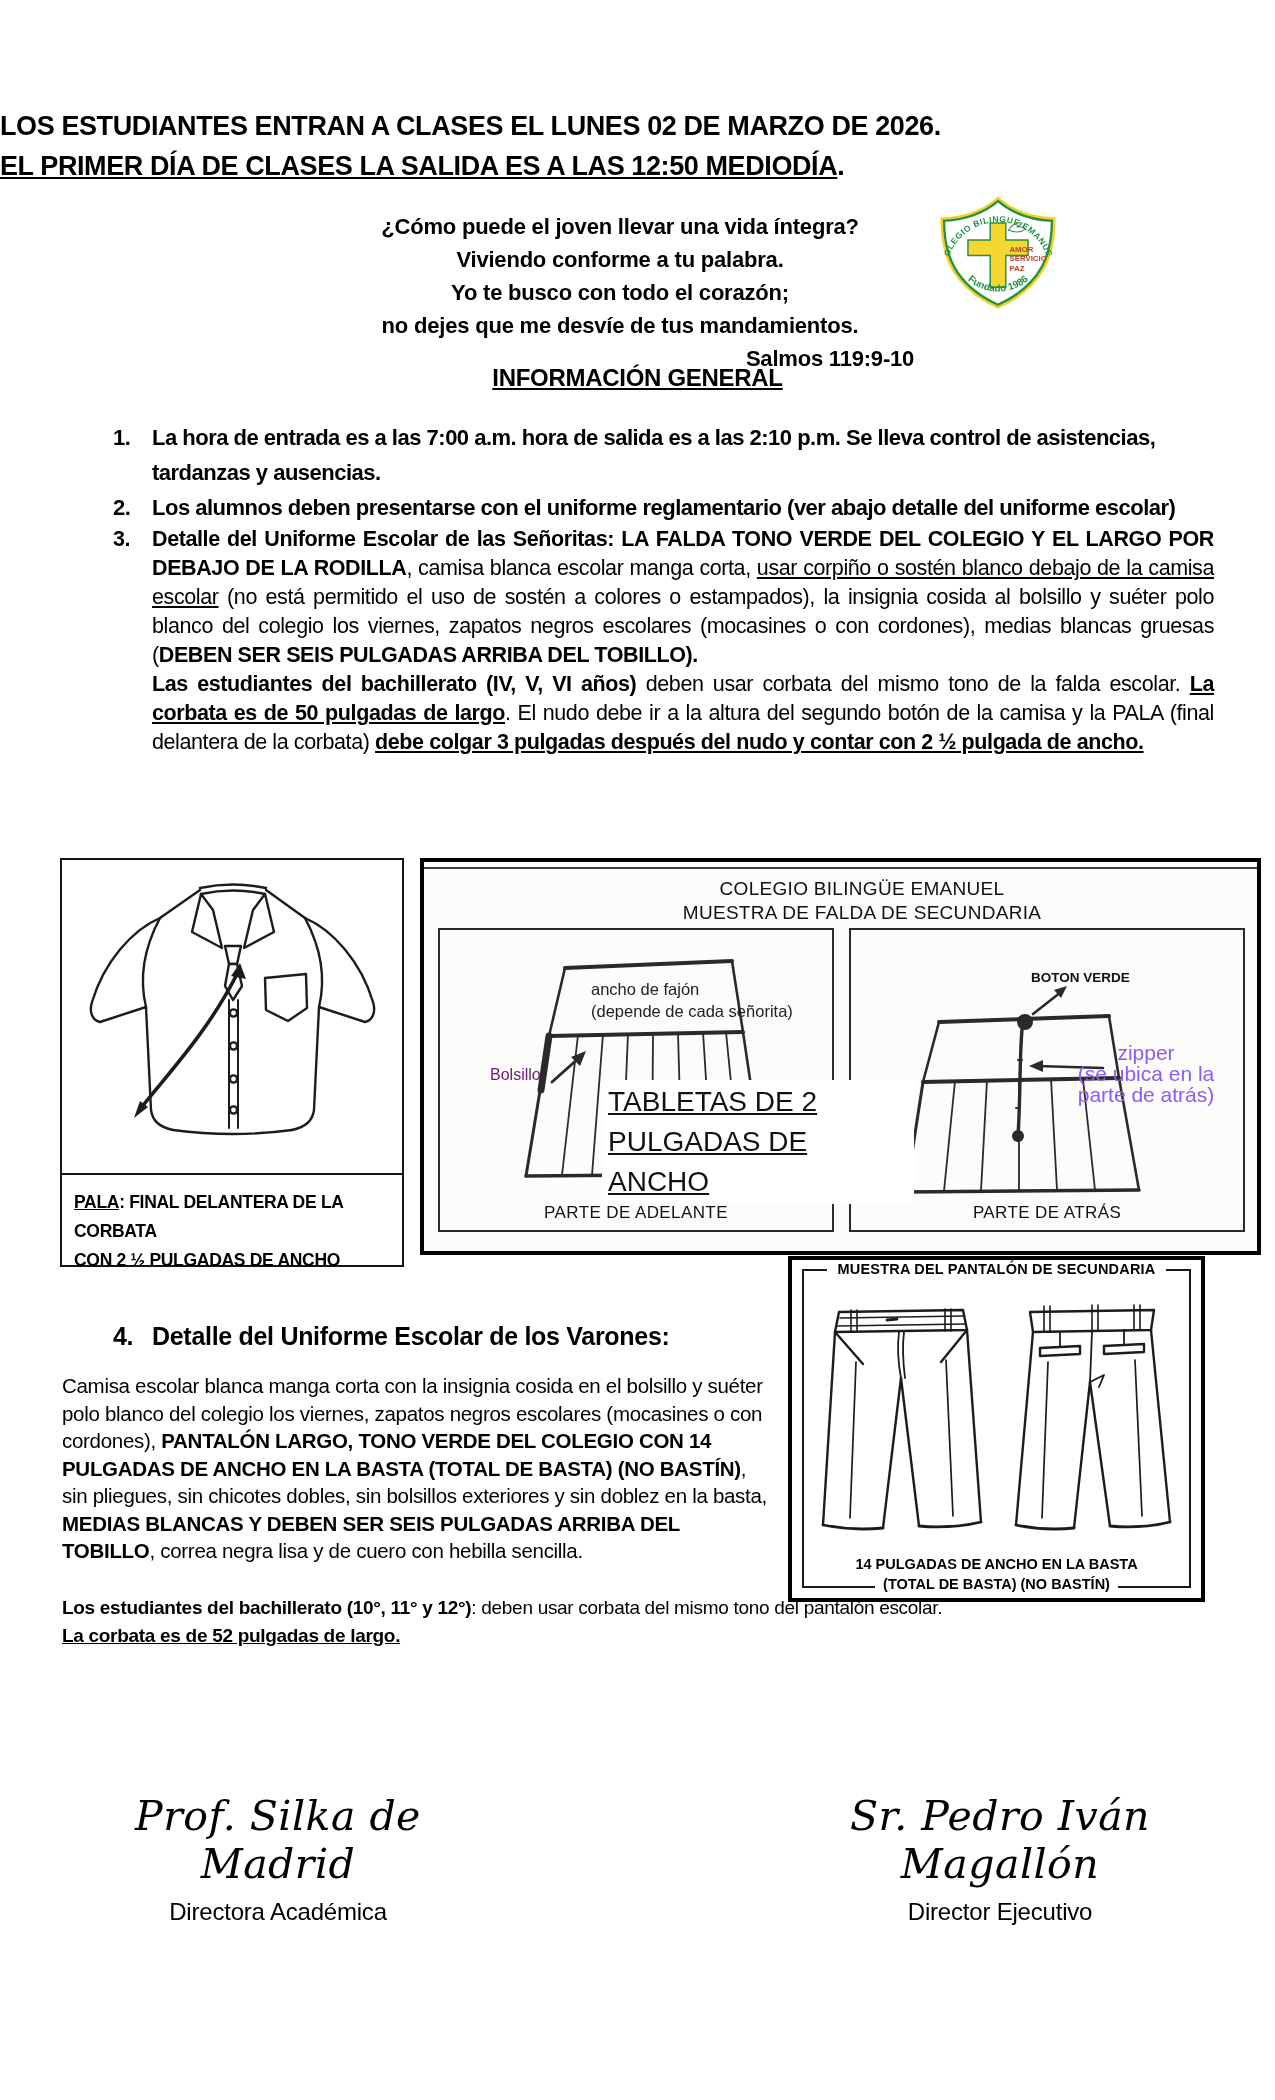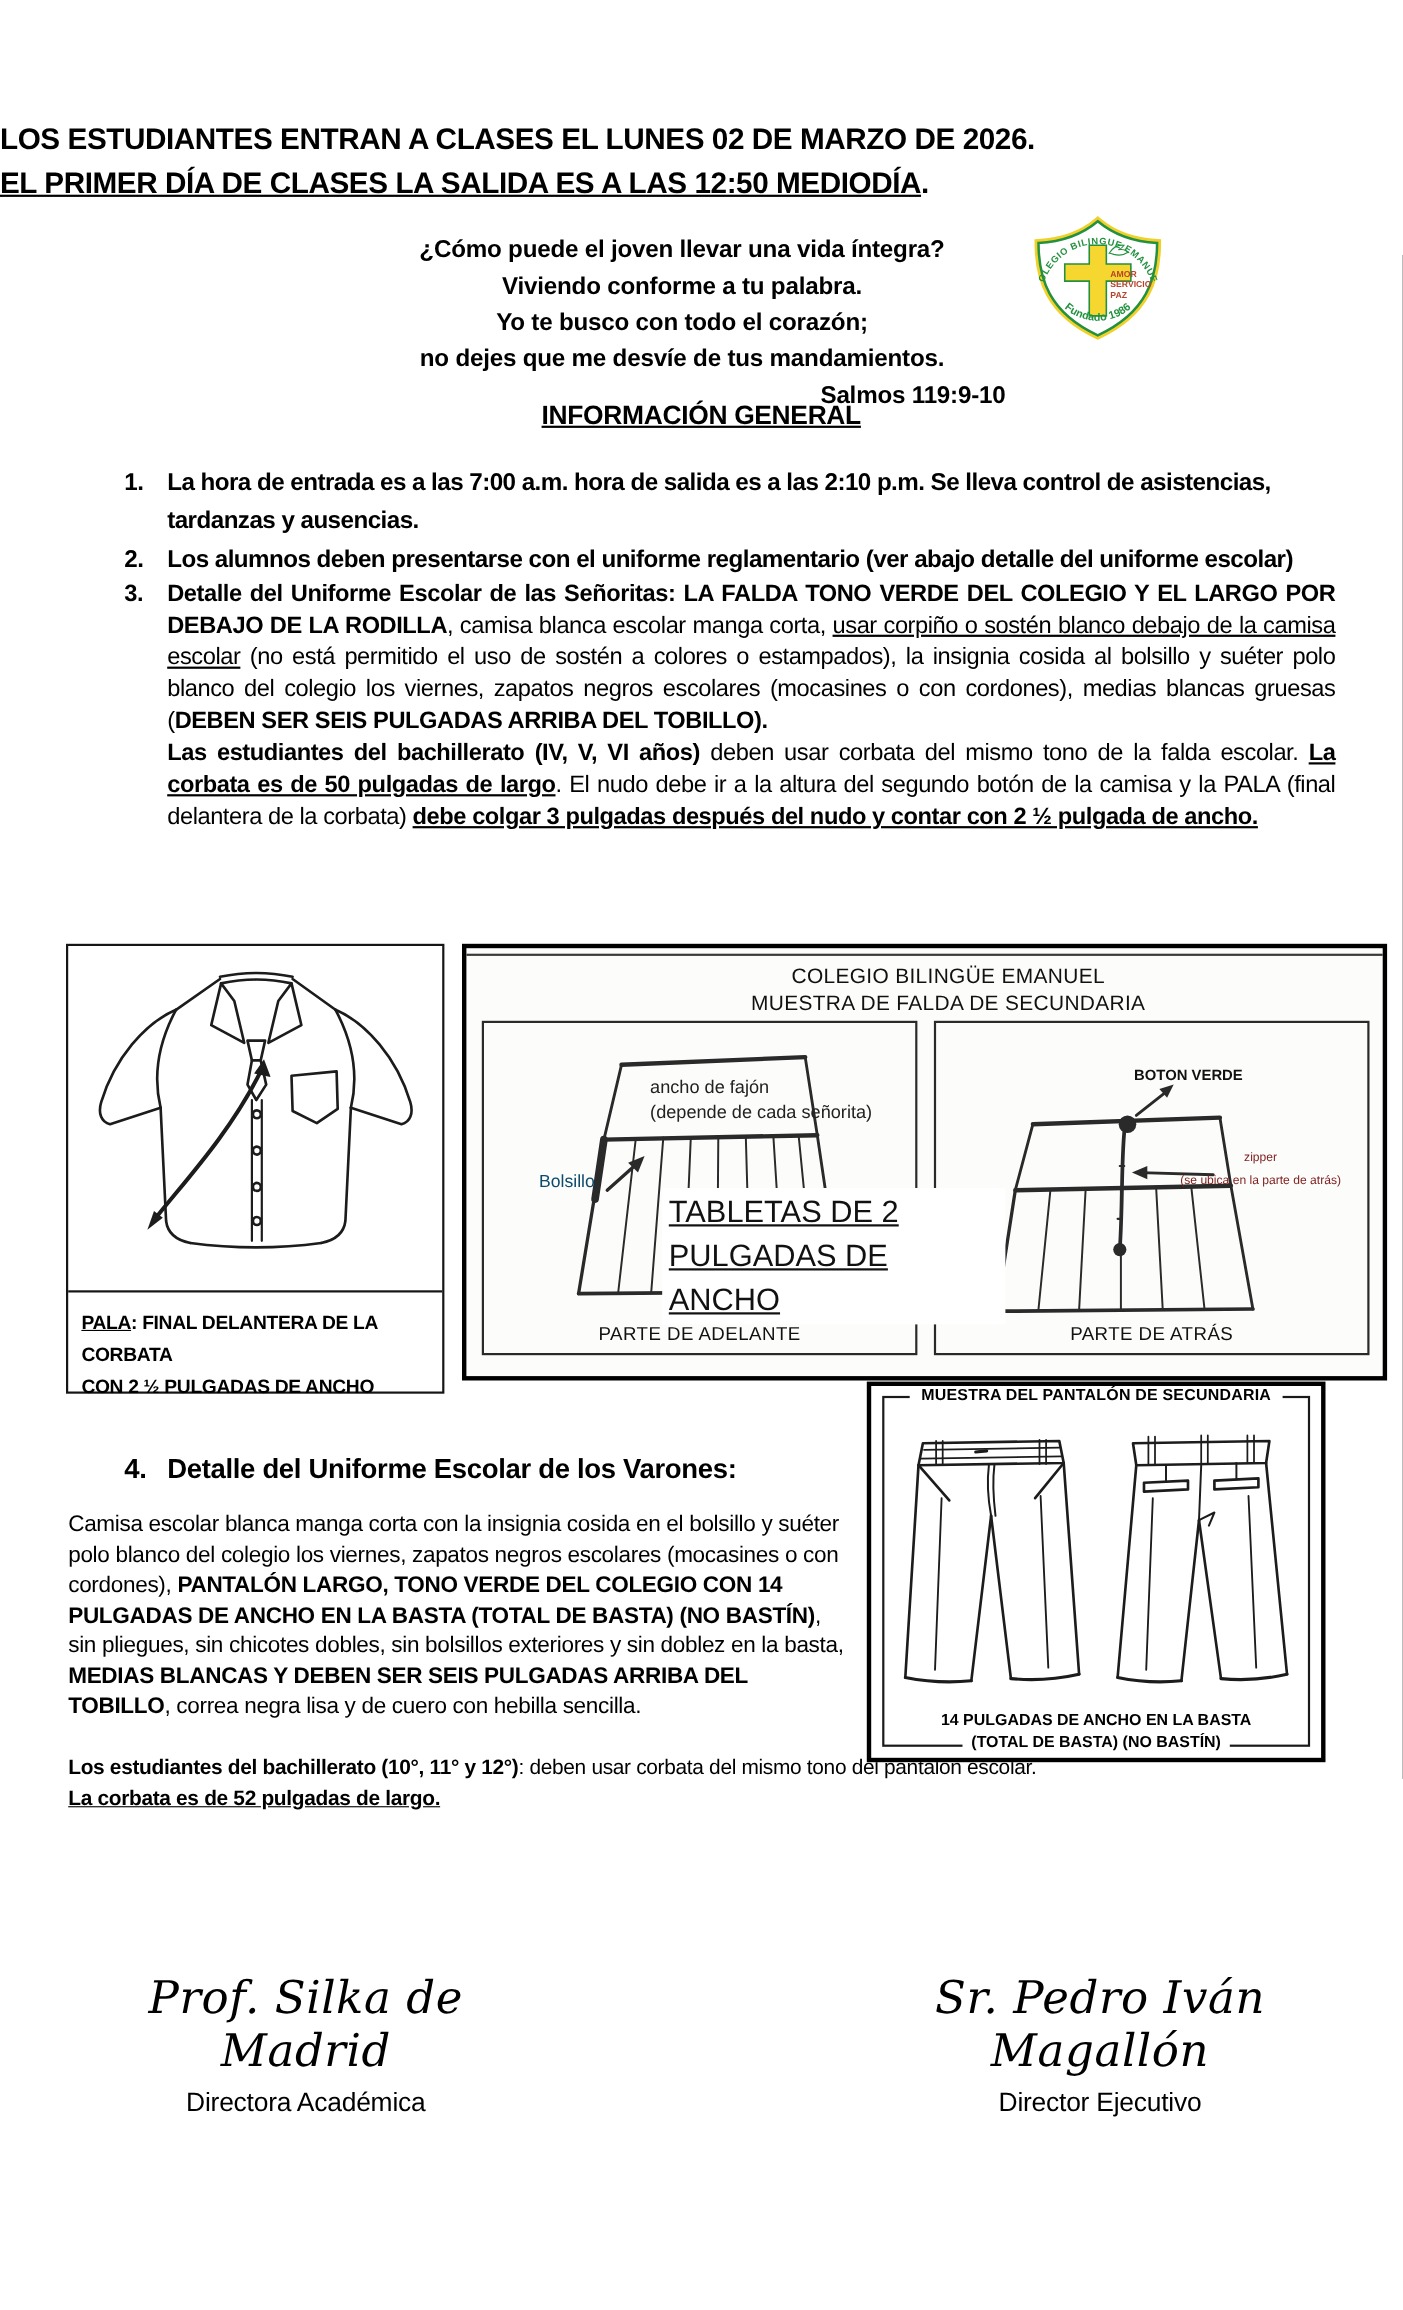--- a/index.html
+++ b/index.html
@@ -32,26 +32,26 @@
   .skirt-box{left:420px;top:858px;width:833px;height:389px;border:4px solid #000;background:#fcfcfa;}
   .skirt-topline{position:absolute;left:0;right:0;top:5px;border-top:2px solid #3a3a3a;}
   .skirt-title{position:absolute;left:0;right:0;top:15px;text-align:center;font-size:19px;
                line-height:24px;letter-spacing:0.3px;color:#111;padding-left:43px;}
   .panel{position:absolute;top:66px;height:300px;border:2px solid #2a2a2a;}
   .panel-left{left:14px;width:392px;}
   .panel-right{left:425px;width:392px;}
   .panel-caption{position:absolute;left:0;right:0;bottom:7px;text-align:center;font-size:17px;
                  letter-spacing:0.4px;color:#111;}
   .fajon-label{position:absolute;left:151px;top:48px;font-size:16.5px;line-height:22px;color:#222;}
-  .bolsillo-label{position:absolute;left:50px;top:136px;font-size:16px;color:#0c4a6e;}
+  .bolsillo-label{position:absolute;left:50px;top:136px;font-size:16px;color:#701a75;}
   .tabletas-label{position:absolute;left:178px;top:218px;width:300px;background:#fff;
                   font-size:28px;line-height:40px;padding:2px 6px;z-index:5;color:#111;text-decoration:underline;}
   .boton-label{position:absolute;left:180px;top:40px;font-size:13.5px;font-weight:bold;color:#111;}
-  .zipper-label{position:absolute;left:200px;top:112px;width:190px;font-size:11px;line-height:21px;
-                text-align:center;color:#7f1d1d;}
+  .zipper-label{position:absolute;left:200px;top:112px;width:190px;font-size:21px;line-height:21px;
+                text-align:center;color:#8b5cf6;}
 
   .item4-head{left:152px;top:1322px;width:700px;font-weight:bold;font-size:25px;letter-spacing:-0.3px;}
   .varones{left:62px;top:1372px;width:714px;font-size:20.5px;line-height:27.5px;letter-spacing:-0.3px;}
   .bach{left:62px;top:1594px;width:1155px;font-size:19px;line-height:28px;letter-spacing:-0.3px;}
 
   .pants-box{left:788px;top:1256px;width:409px;height:338px;border:4px solid #000;background:#fff;}
   .pants-inner{position:absolute;left:10px;top:9px;right:10px;bottom:10px;border:2px solid #1a1a1a;}
   .pants-title{position:absolute;left:0;right:0;top:1px;text-align:center;font-weight:bold;
                font-size:14.5px;letter-spacing:0.2px;z-index:3;}
   .pants-title span{background:#fff;padding:0 10px;}

